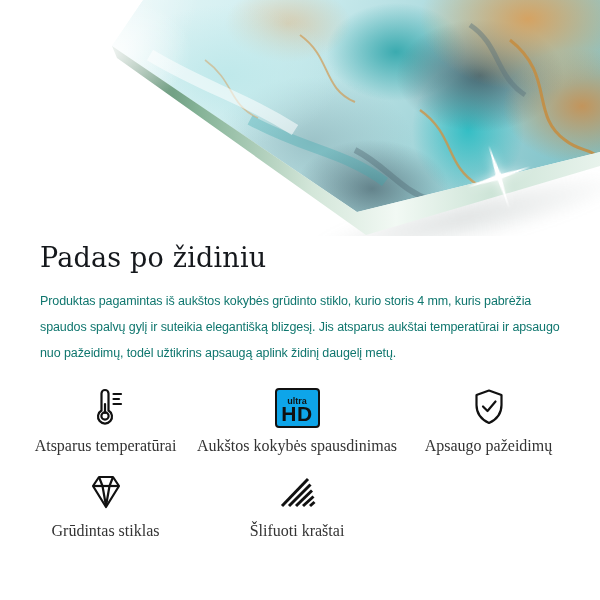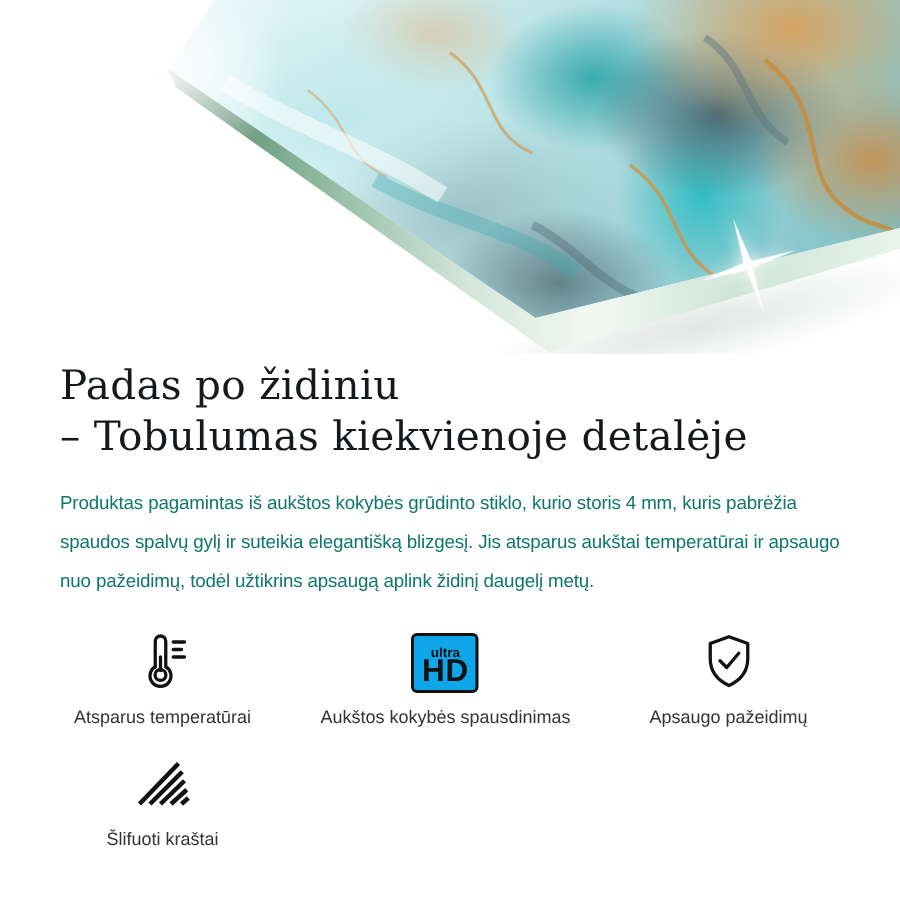--- a/index.html
+++ b/index.html
@@ -69,21 +69,21 @@
            font-size:27px; line-height:34px; color:#15181c; letter-spacing:.2px; margin-top:5px; }
 
   .desc { margin-top:13px; width:532px; font-size:12.5px; line-height:26px;
           letter-spacing:-.1px; color:#0f766e; }
 
   
   .features { display:grid; grid-template-columns:repeat(3,1fr);
               margin:16px 20px 0 14px; row-gap:12px; }
   .feature { display:flex; flex-direction:column; align-items:center; }
   .icon-wrap { height:46px; display:flex; align-items:flex-end; justify-content:center; }
-  .feature-label { margin-top:9px; font-size:12px; color:#333; white-space:nowrap; }
+  .feature-label { margin-top:9px; font-size:16px; color:#333; white-space:nowrap;font-family:Liberation Serif, serif; }
 
   .uhd-box { width:45px; height:40px; border:2.5px solid #111; border-radius:4px;
              display:flex; flex-direction:column; align-items:center; justify-content:center;
              color:#111; background:#0ea5e9; }
   .uhd-top { font-size:9px; font-weight:700; line-height:10px; letter-spacing:0; }
   .uhd-bottom { font-size:21px; font-weight:700; line-height:15px; letter-spacing:.5px; }
 
   svg.feat { display:block; }
 </style>
 </head>
@@ -113,21 +113,20 @@
       <path d="M32 0 L34.6 30 L32 64 L29.4 30 Z"></path>
       <path d="M0 32 L30 29.4 L64 32 L30 34.6 Z"></path>
     </g>
     <circle cx="32" cy="31" r="3.2" fill="#ffffff"></circle>
   </svg>
 </div>
 
 <div class="content">
   <h1 class="title">
     <div>Padas po židiniu</div>
-    <div>– Tobulumas kiekvienoje detalėje</div>
   </h1>
 
   <p class="desc">Produktas pagamintas iš aukštos kokybės grūdinto stiklo, kurio storis 4 mm, kuris pabrėžia spaudos spalvų gylį ir suteikia elegantišką blizgesį. Jis atsparus aukštai temperatūrai ir apsaugo nuo pažeidimų, todėl užtikrins apsaugą aplink židinį daugelį metų.</p>
 </div>
 
 <div class="features">
 
   <div class="feature">
     <div class="icon-wrap">
       <svg class="feat" width="42" height="42" viewBox="0 0 42 42" fill="none" stroke="#111" stroke-width="2.2" stroke-linecap="round">
@@ -155,20 +154,31 @@
   <div class="feature">
     <div class="icon-wrap">
       <svg class="feat" width="42" height="42" viewBox="0 0 42 42" fill="none" stroke="#111" stroke-width="2.2" stroke-linecap="round" stroke-linejoin="round">
         <path d="M21 4.5 L33.5 9 V19 C33.5 28.5 28 33.8 21 37 C14 33.8 8.5 28.5 8.5 19 V9 Z"></path>
         <polyline points="15,20.5 19.5,25 27.5,15.5"></polyline>
       </svg>
     </div>
     <div class="feature-label">Apsaugo pažeidimų</div>
   </div>
 
+  <div class="feature">
+    <div class="icon-wrap">
+      <svg class="feat" width="44" height="42" viewBox="0 0 44 42" fill="none" stroke="#111" stroke-width="2.2" stroke-linejoin="round">
+        <path d="M9 15 L15 6 H29 L35 15 L22 36 Z"></path>
+        <path d="M9 15 H35"></path>
+        <path d="M15 6 L18.5 15 L22 35"></path>
+        <path d="M29 6 L25.5 15 L22 35"></path>
+      </svg>
+    </div>
+    <div class="feature-label">Grūdintas stiklas</div>
+  </div>
 
   <div class="feature">
     <div class="icon-wrap">
       <svg class="feat" width="44" height="42" viewBox="0 0 44 42" fill="none" stroke="#111" stroke-width="3" stroke-linecap="butt">
         <line x1="7" y1="35" x2="33" y2="8"></line>
         <line x1="14" y1="35" x2="35.5" y2="13.5"></line>
         <line x1="21" y1="35" x2="37" y2="19.5"></line>
         <line x1="28" y1="35" x2="38.5" y2="25.5"></line>
         <line x1="35" y1="35" x2="39.5" y2="31"></line>
       </svg>

